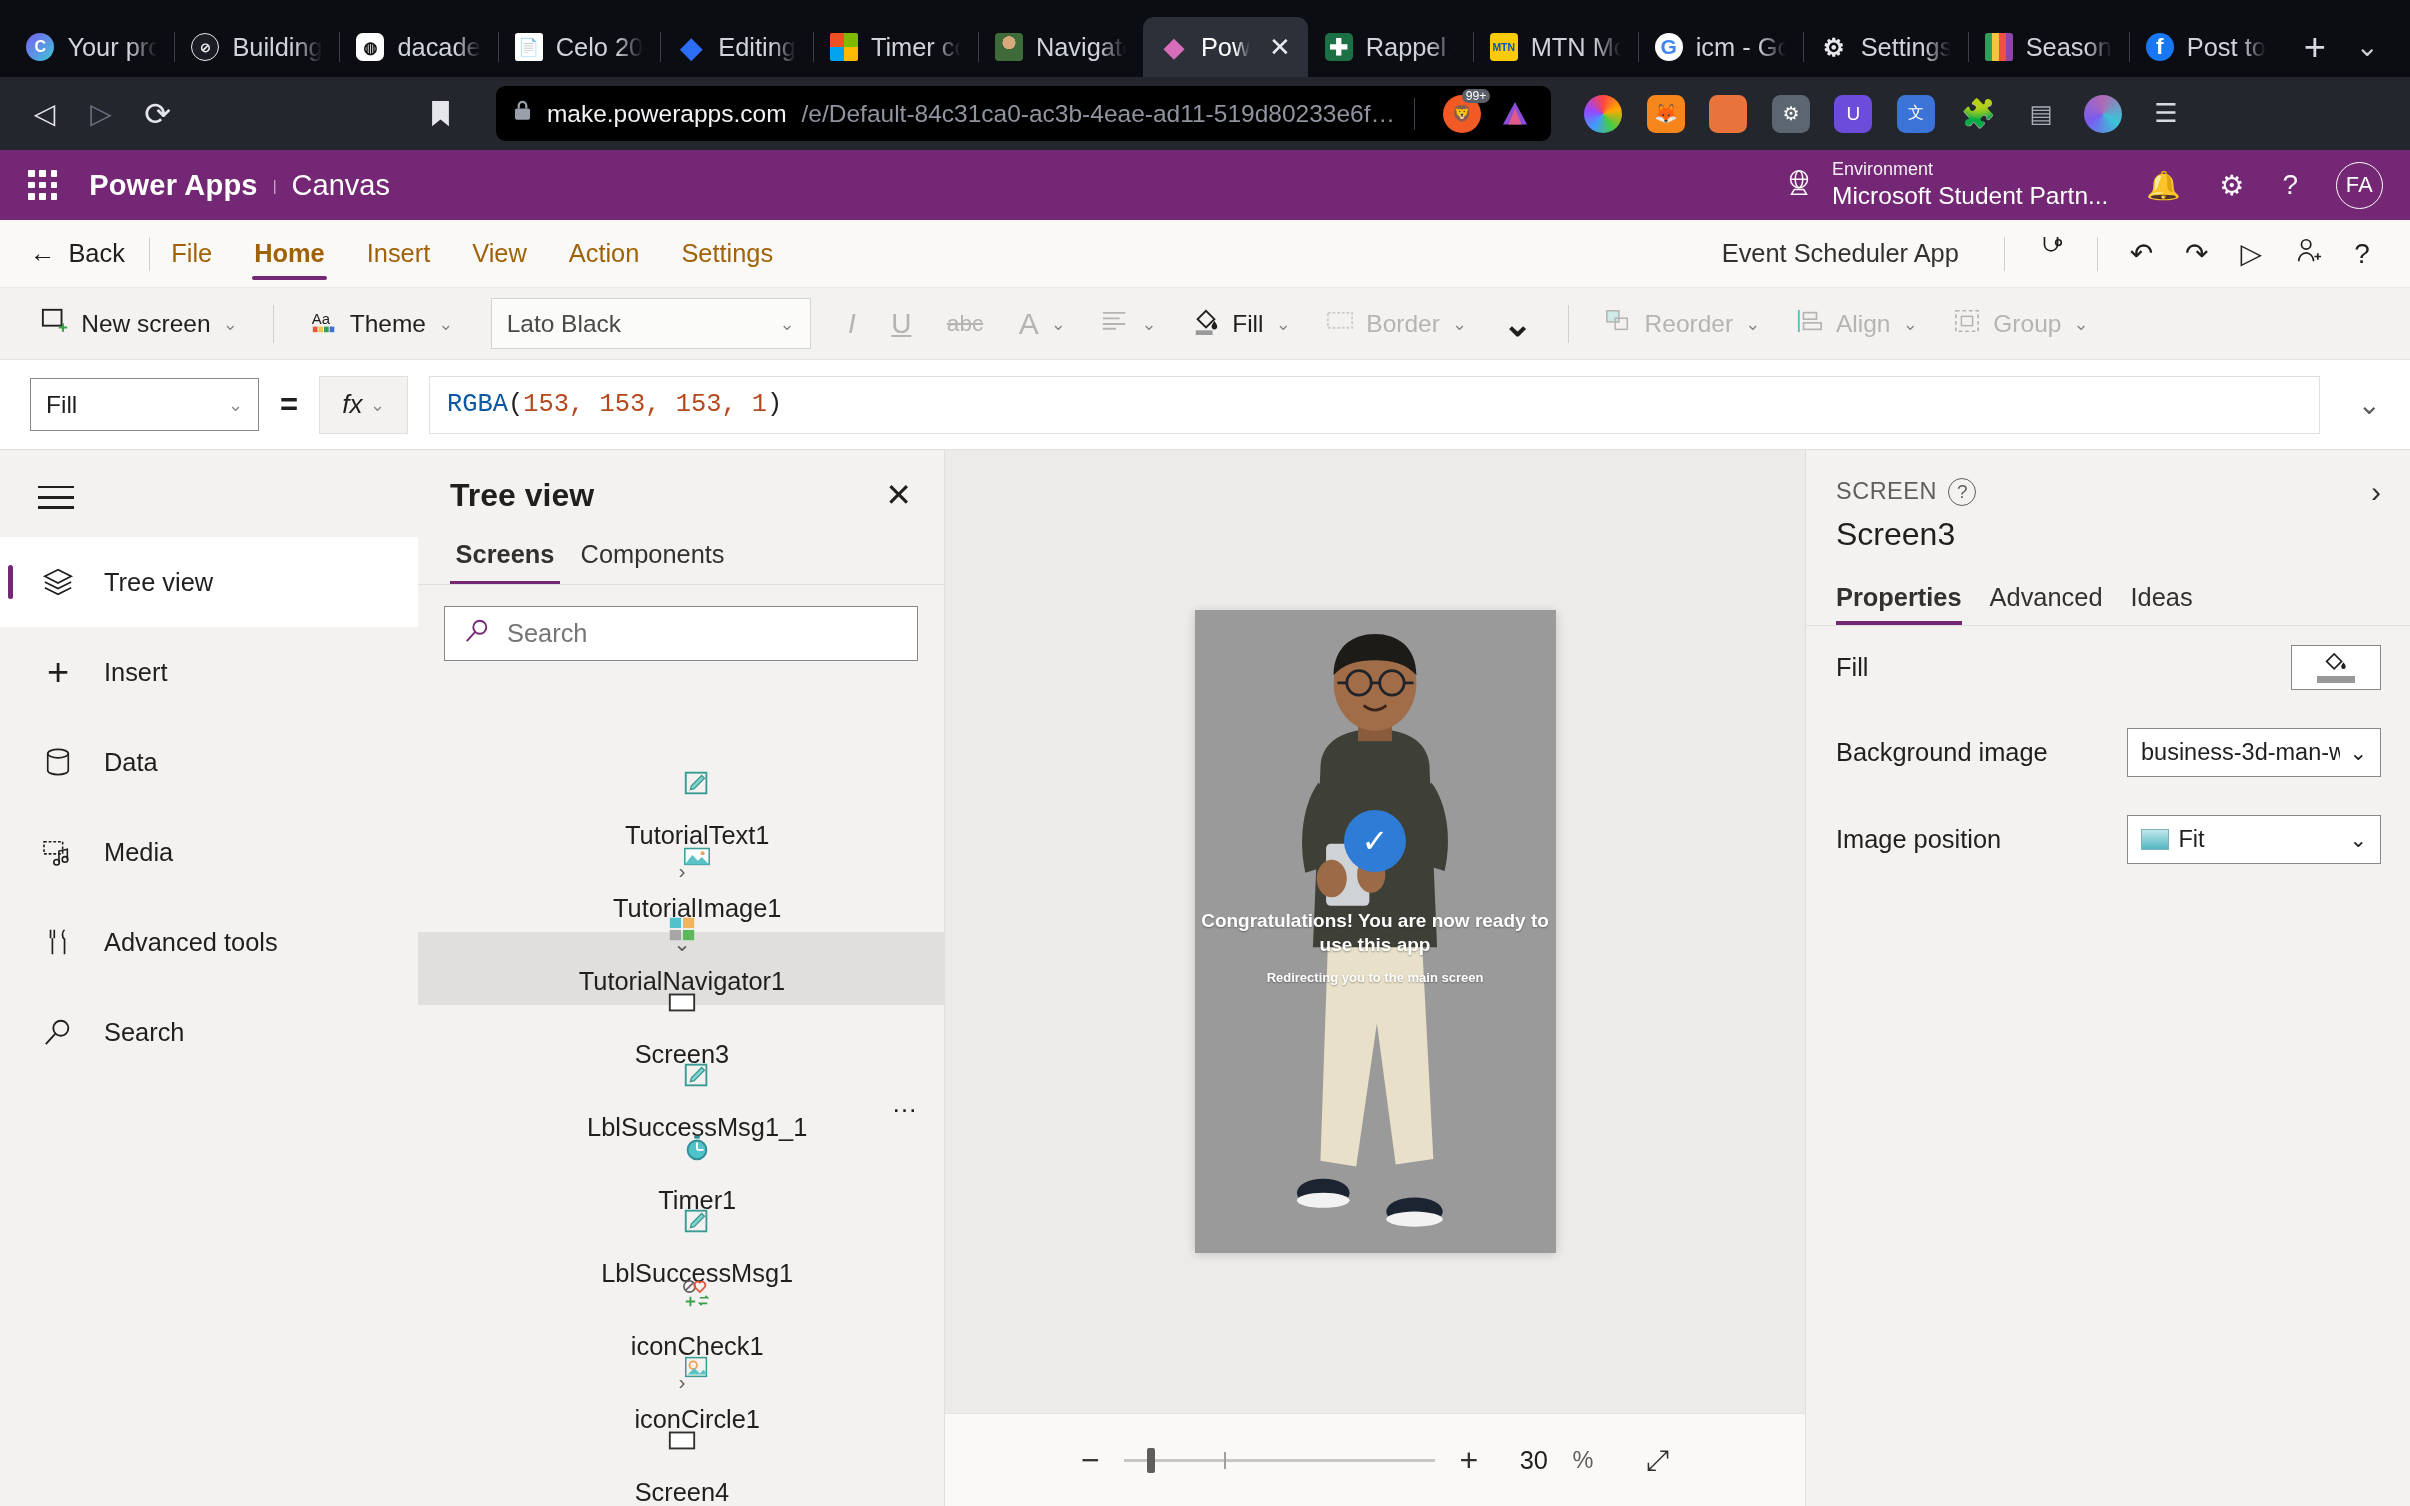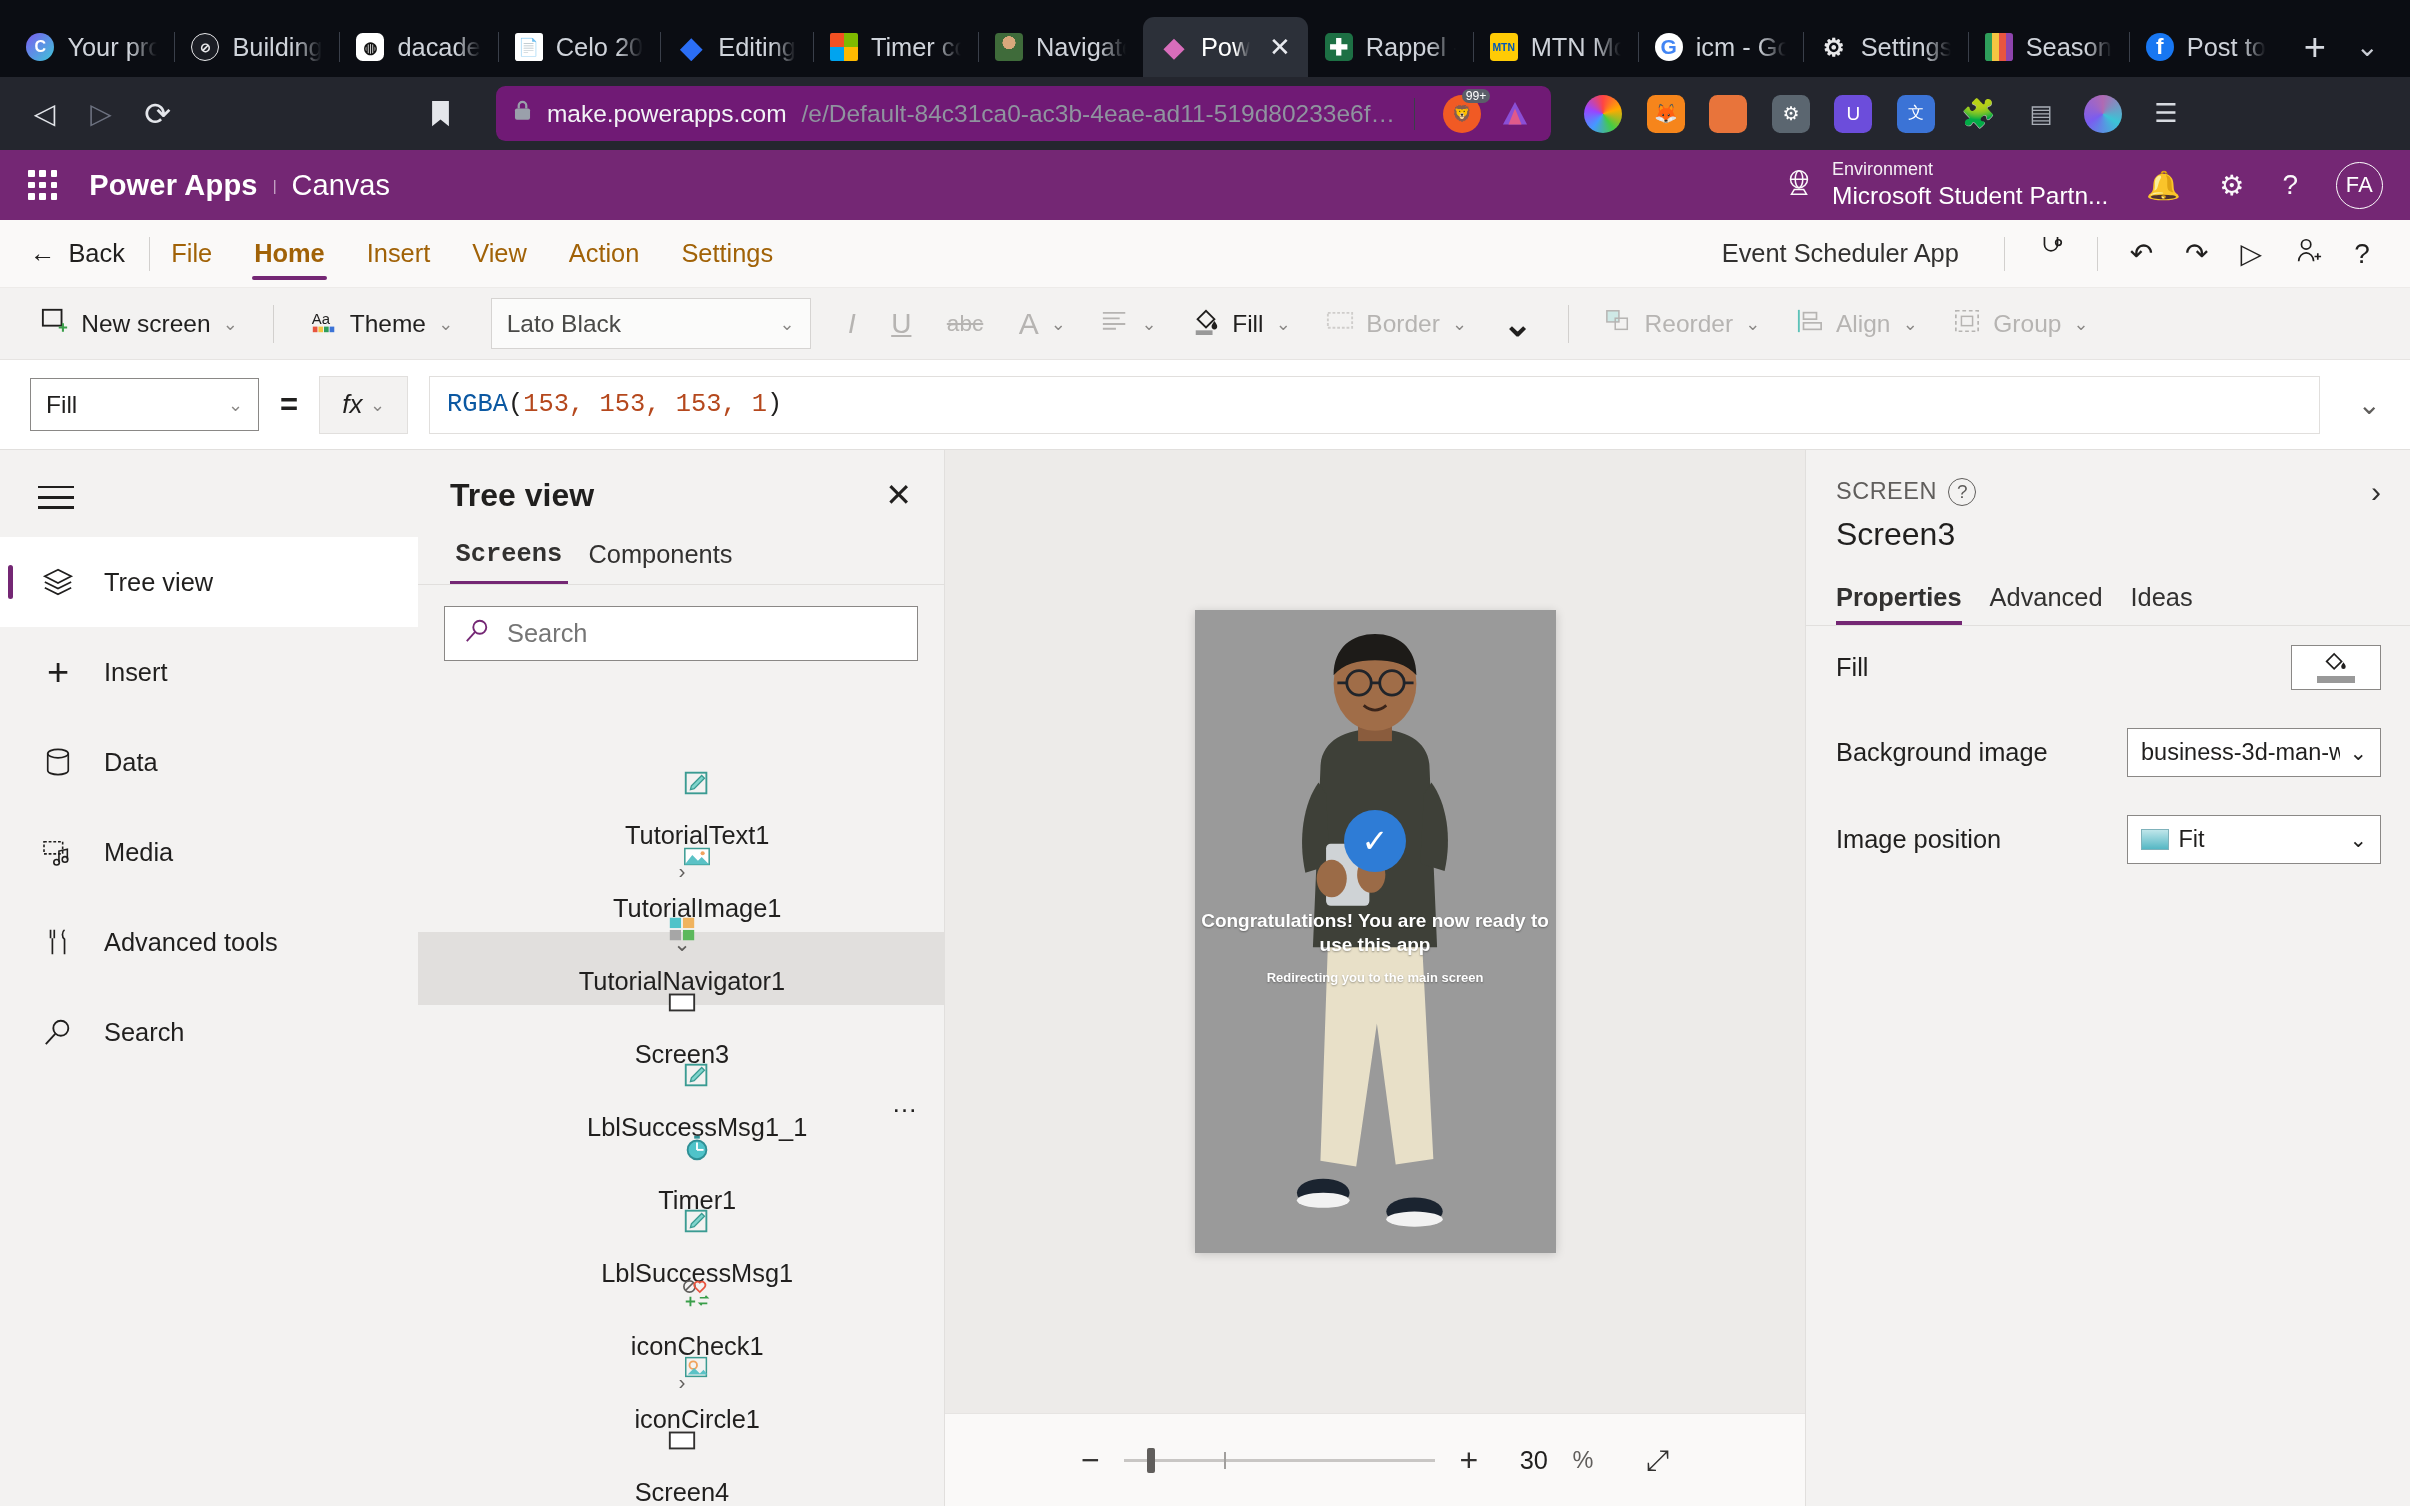--- a/index.html
+++ b/index.html
@@ -27,21 +27,21 @@
   .tab.active::before, .tab.active + .tab::before { background:transparent; }
   .favicon { width:28px; height:28px; flex:0 0 28px; border-radius:4.7px; display:flex; align-items:center; justify-content:center; font-size:16px; font-weight:bold; overflow:hidden;}
   .tabclose { font-size:26px; color:#e7e9ee; margin-left:5.6px; line-height:1;}
   .newtab { color:#d6d9e0; font-size:38px; padding:0 21px; line-height:60px; font-weight:300;}
   .tabchev { margin-left:auto; color:#c9ccd4; font-size:28px; padding-right:22.6px; line-height:60px;}
 
   .navbar { height:73px; display:flex; align-items:center; gap:5.6px; padding:0 19px; background:#24262e; }
   .navbtn { width:51px; height:51px; display:flex; align-items:center; justify-content:center; color:#e4e6eb; font-size:28px; border-radius:50%; }
   .navbtn.dim { color:#6d7280; }
   .omnibox {
-    flex:0 1 1055px; height:55px; background:#701a75; border-radius:9.4px;
+    flex:0 1 1055px; height:55px; background:#000000; border-radius:9.4px;
     display:flex; align-items:center; gap:15px; padding:0 17px; margin-left:24.5px; overflow:hidden;
   }
   .omnibox .urlmain { color:#f2f3f6; font-size:24.5px; white-space:nowrap; }
   .omnibox .urlrest { color:#8f949f; font-size:24.5px; white-space:nowrap; }
   .lockico { color:#9aa0ab; font-size:22.6px; }
   .omni-divider { width:0.9px; height:32px; background:#3a3f4a; margin-left:auto; }
   .ext-icons { display:flex; align-items:center; gap:24.5px; margin-left:28px; }
   .ext { width:38px; height:38px; border-radius:8.5px; display:flex; align-items:center; justify-content:center; font-size:19px; color:#fff; }
 
   
@@ -98,21 +98,21 @@
   .rail-item.active { background:#fff; }
   .rail-item.active::before { content:""; position:absolute; left:7.5px; top:28px; bottom:28px; width:5.6px; border-radius:2.8px; background:#742774;}
   .rail-ico { width:36px; display:flex; justify-content:center; font-size:28px; }
 
   .treepanel { width:527px; flex:0 0 527px; background:#f3f2f1; border-right:0.9px solid #e1dfdd; display:flex; flex-direction:column;}
   .tp-head { display:flex; align-items:center; padding:26px 32px 5.6px 32px;}
   .tp-title { font-size:32px; font-weight:600; color:#201f1e;}
   .tp-close { margin-left:auto; font-size:32px; color:#201f1e; }
   .tp-tabs { display:flex; gap:15px; padding:17px 32px 0 32px; border-bottom:0.9px solid #e1dfdd;}
   .tp-tab { font-size:25.4px; color:#323130; padding:3.8px 5.6px 15px 5.6px; position:relative;}
-  .tp-tab.active { font-weight:700;font-family:Liberation Mono, monospace;}
+  .tp-tab.active { font-weight:700;}
   .tp-tab.active::after { content:""; position:absolute; left:0; right:0; bottom:0; height:3.8px; background:#742774;}
   .tp-searchwrap { padding:21px 26px 9.4px 26px;}
   .tp-search { height:55px; border:0.9px solid #8a8886; background:#fff; display:flex; align-items:center; gap:17px; padding:0 19px;}
   .tp-search .mag { color:#742774; font-size:25.4px;}
   .tp-search input { border:0; outline:0; font-size:25.4px; color:#201f1e; font-family:inherit; width:100%; background:transparent;}
   .tree-list { flex:1; overflow:hidden; padding-top:1.9px;}
   .tnode { height:73px; display:flex; align-items:center; gap:19px; font-size:25.4px; color:#201f1e; padding-right:22.6px;flex-direction:column; }
   .tnode.clip { height:40px; overflow:hidden; align-items:flex-end; }
   .tnode.sel { background:#e1dfdd; }
   .t-caret { width:32px; text-align:center; color:#605e5c; font-size:21px; flex:0 0 32px;}

